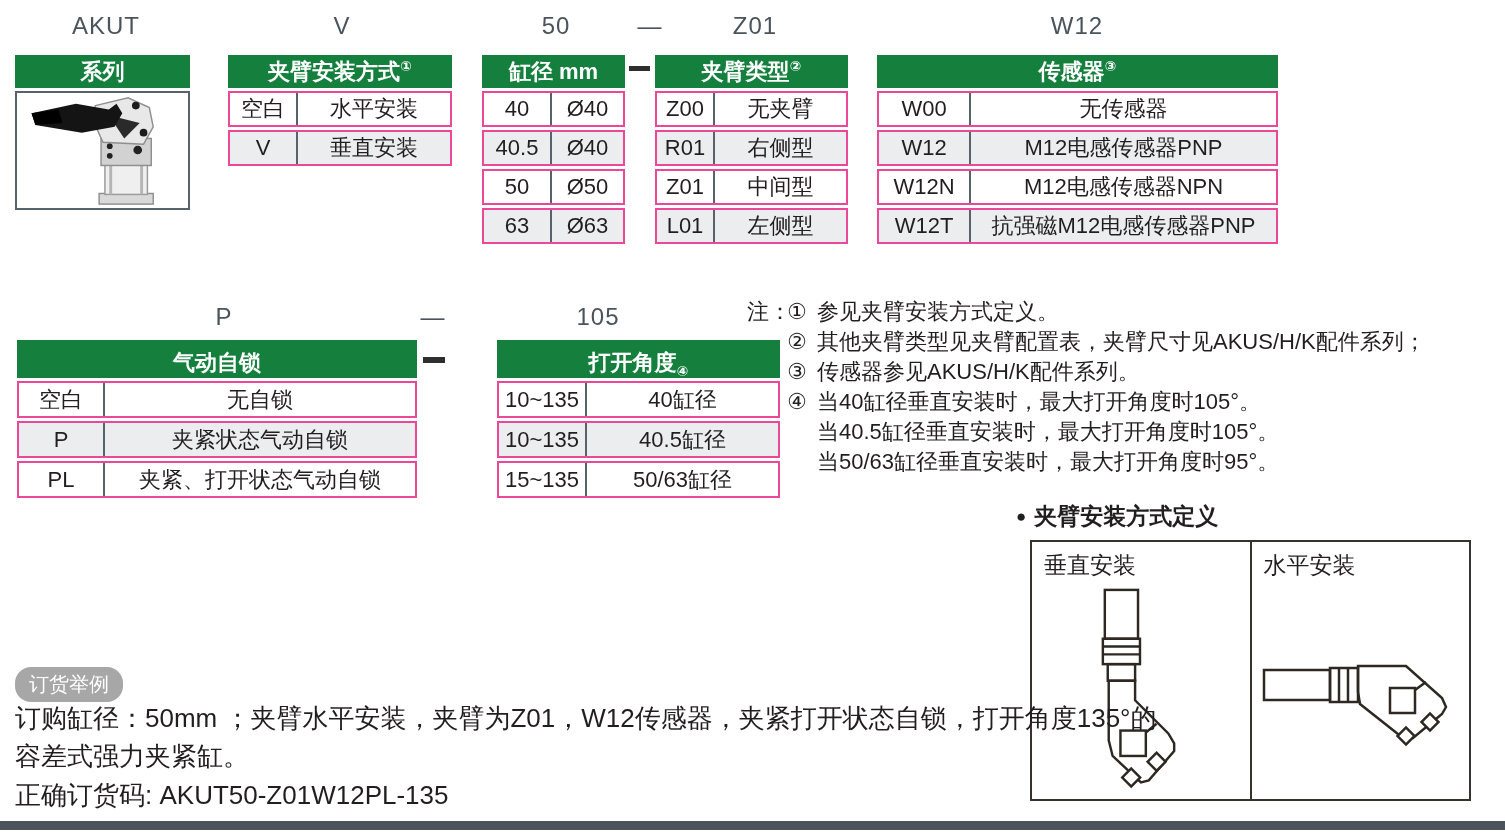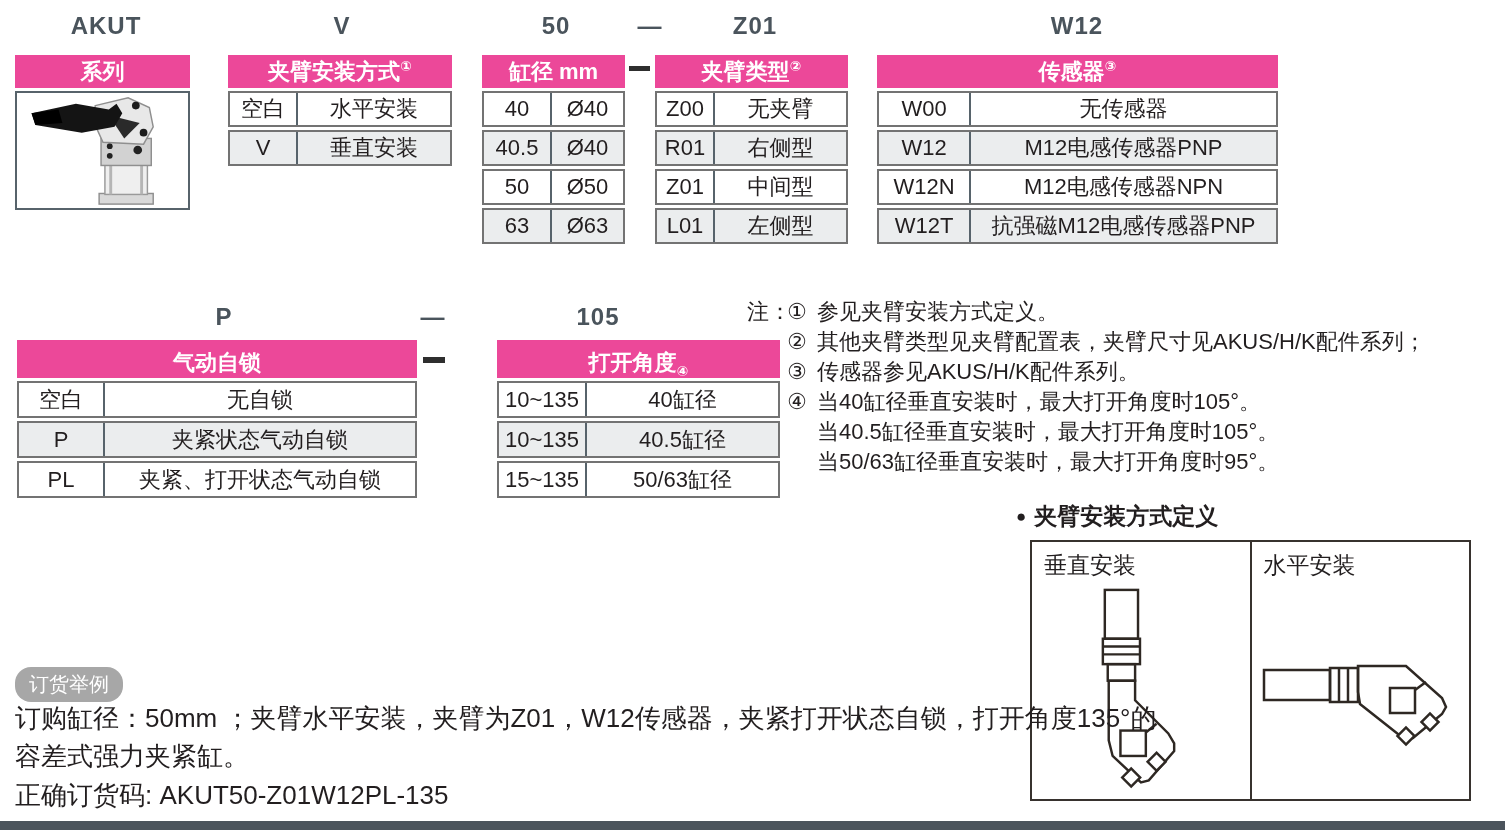--- a/index.html
+++ b/index.html
@@ -1,26 +1,26 @@
 <!DOCTYPE html>
 <html><head>
 <meta charset="utf-8">
 <style>
   html,body{margin:0;padding:0;background:#fff;}
   .page{position:relative;width:1505px;height:833px;background:#fff;overflow:hidden;
         font-family:"Liberation Sans","DejaVu Sans",sans-serif;color:#221e1f;}
   
-  .code{position:absolute;transform:translateX(-50%);font-size:24px;font-weight:bold;
+  .code{position:absolute;transform:translateX(-50%);font-size:24px;font-weight:normal;
         color:#4a545c;white-space:nowrap;letter-spacing:1px;text-align:right;}
   
   .otable{position:absolute;box-sizing:border-box;}
-  .thead{height:33px;background:#ec4899;color:#fff;font-weight:bold;font-size:22px;
+  .thead{height:33px;background:#15803d;color:#fff;font-weight:bold;font-size:22px;
          display:flex;align-items:center;justify-content:center;}
   .thead sup{font-size:14px;line-height:1;margin-top:-12px;font-weight:bold;}
-  .trow{display:flex;margin-top:3px;border:2px solid #737373;height:36px;background:#fff;
+  .trow{display:flex;margin-top:3px;border:2px solid #ec4899;height:36px;background:#fff;
         box-sizing:border-box;font-size:22px;}
   .trow.alt{background:#ebedee;}
   .c1{width:var(--c1,68px);display:flex;align-items:center;justify-content:center;
       border-right:2px solid #57636b;box-sizing:border-box;height:100%;flex:none;}
   .c2{flex:1;display:flex;align-items:center;justify-content:center;height:100%;}
   .imgbox{margin-top:3px;border:2px solid #57636b;height:119px;background:#fff;
           display:flex;align-items:center;justify-content:center;box-sizing:border-box;}
   .sec2 .thead{height:38px;align-items:flex-end;}
   .sec2 .trow{height:37px;}
   

